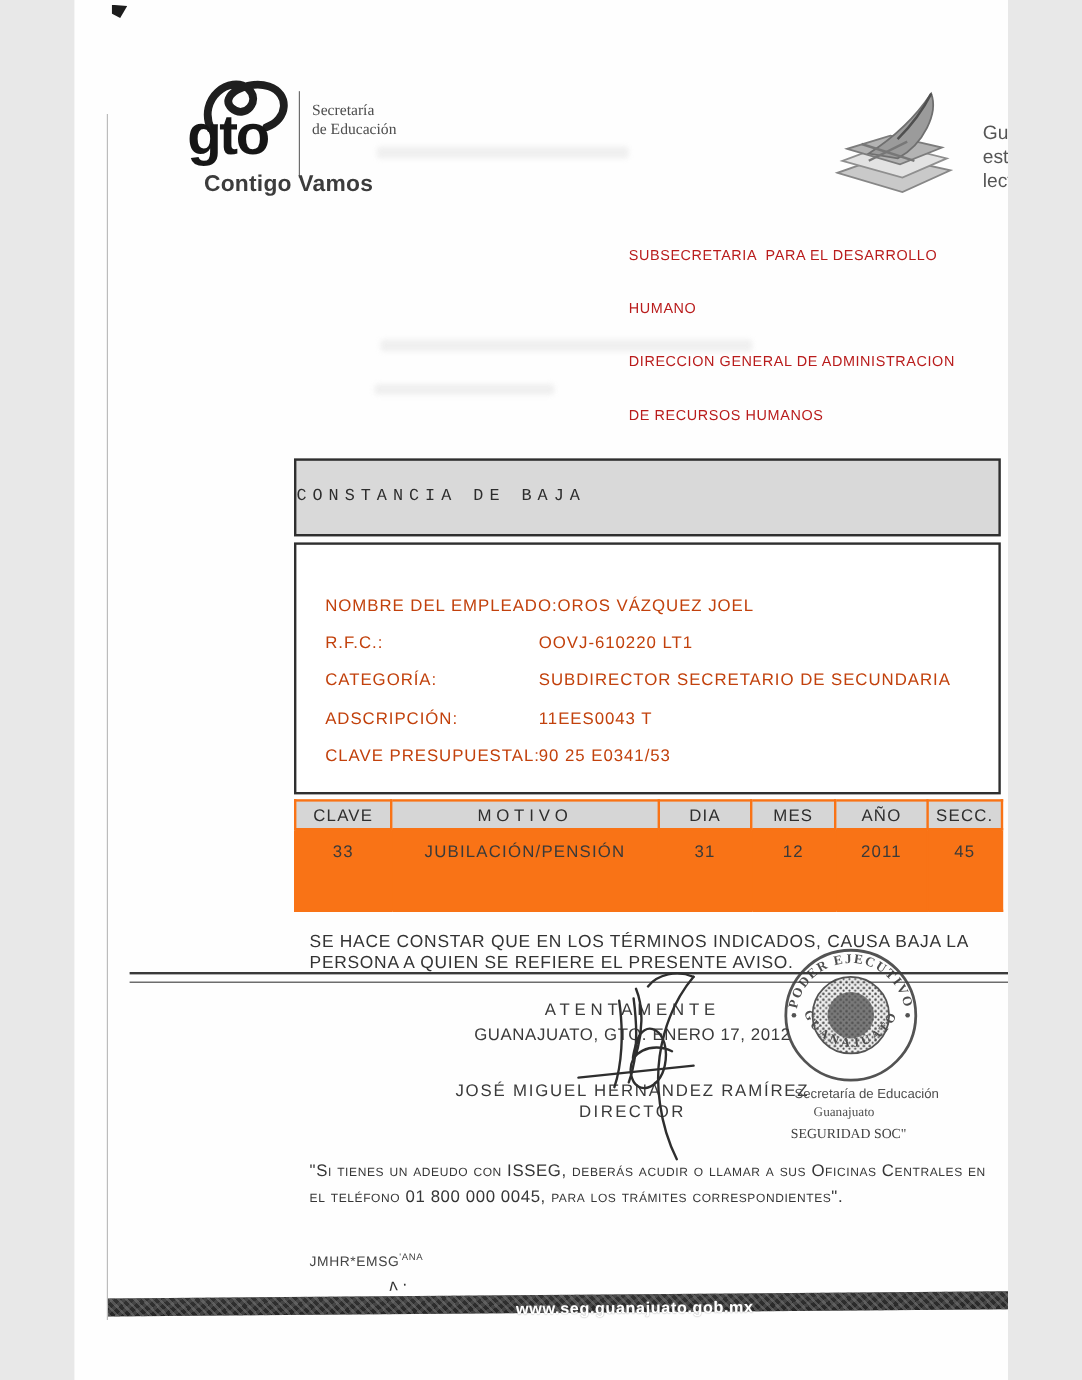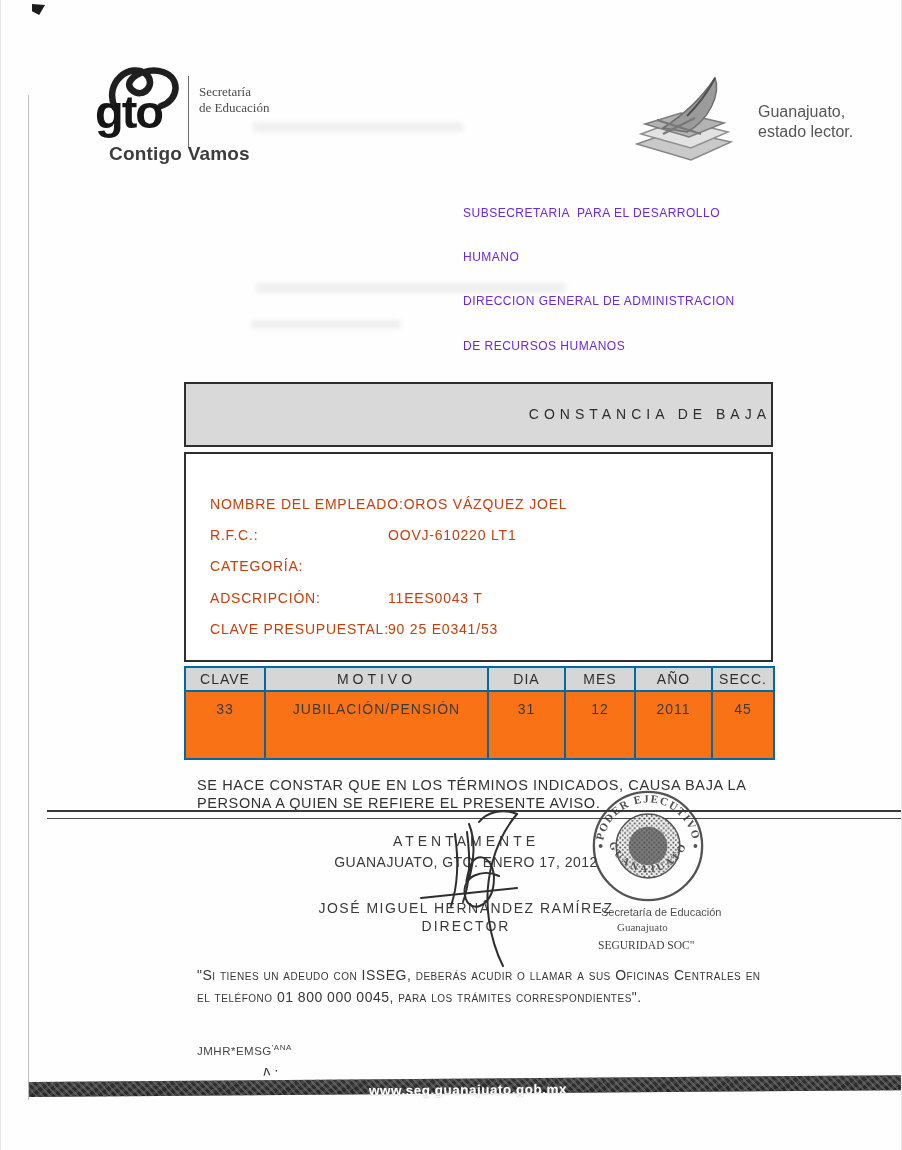--- a/index.html
+++ b/index.html
@@ -1,42 +1,42 @@
 <!DOCTYPE html>
 <html><head>
 <meta charset="utf-8">
 <style>
   html,body{margin:0;padding:0;background:#e8e8e8;}
   .page{
-    position:relative;width:900px;height:1150px;background:#fefefe;
+    position:relative;width:778px;height:1150px;background:#fefefe;
     font-family:"Liberation Sans",sans-serif;color:#3a3a3a;overflow:hidden;
     margin:0 auto;
   }
   .abs{position:absolute;}
   
   .scanline{left:27px;top:95px;width:1px;height:1005px;background:#a5a5a5;opacity:.75;}
   .corner-mark{left:31px;top:4px;width:13px;height:11px;background:#1d1d1d;
     clip-path:polygon(0 0,100% 10%,55% 100%,0 65%);}
   .ghost{background:#ececec;filter:blur(2px);border-radius:3px;opacity:.8;}
   
   .gto-text{left:94px;top:88px;font-size:47px;font-weight:800;letter-spacing:-2px;color:#161616;line-height:1;}
   .logo-divider{left:187px;top:76px;width:1px;height:72px;background:#6d6d6d;}
   .secretariat{left:198px;top:84px;font-family:"Liberation Serif",serif;font-size:13px;color:#4c4c4c;line-height:16px;}
   .slogan{left:108px;top:143px;font-size:19px;font-weight:700;color:#3c3c3c;letter-spacing:.2px;}
   .estado{left:757px;top:102px;font-size:16px;color:#555;line-height:20px;}
-  .letterhead{left:462px;top:176px;font-size:12px;letter-spacing:.5px;line-height:14.8px;color:#6d28d9;white-space:pre-wrap;}
+  .letterhead{left:462px;top:176px;font-size:12px;letter-spacing:.5px;line-height:14.8px;color:#b91c1c;white-space:pre-wrap;}
   
   .title-bar{left:183px;top:382px;width:589px;height:65px;background:#d9d9d9;border:2px solid #2f2f2f;box-sizing:border-box;}
-  .title-text{width:100%;text-align:right;line-height:61px;font-size:14px;letter-spacing:5px;color:#2d2d2d;}
+  .title-text{width:100%;text-align:left;line-height:61px;font-size:14px;letter-spacing:5px;color:#2d2d2d;font-family:Liberation Mono, monospace;}
   .fields-box{left:183px;top:452px;width:589px;height:210px;border:2px solid #2f2f2f;box-sizing:border-box;background:#fff;}
   .field-row{position:absolute;left:24px;width:540px;font-size:14px;letter-spacing:.8px;color:#c2410c;}
   .field-val-abs{position:absolute;left:178px;top:0;white-space:nowrap;}
   
   .baja-table{left:183px;top:666px;border-collapse:collapse;table-layout:fixed;}
-  .baja-table th,.baja-table td{border:2px solid #0369a1;font-weight:400;}
+  .baja-table th,.baja-table td{border:2px solid #f97316;font-weight:400;}
   .baja-table th{background:#d6d6d6;height:22px;font-size:14px;letter-spacing:1px;color:#2e2e2e;padding:0;}
   .baja-table th.sp{letter-spacing:4px;}
   .baja-table td{height:56px;vertical-align:top;padding-top:9px;text-align:center;font-size:14px;letter-spacing:1px;background:#f97316;}
   
   .statement{left:196px;top:776px;width:585px;font-size:14.5px;letter-spacing:.6px;line-height:18px;color:#333;}
   .rule{left:46px;top:810px;width:856px;height:6px;border-top:2px solid #3a3a3a;border-bottom:1px solid #4a4a4a;}
   
   .salutation{left:280px;top:833px;width:370px;text-align:center;font-size:14px;letter-spacing:4px;}
   .place-date{left:280px;top:854px;width:370px;text-align:center;font-size:14px;letter-spacing:.5px;}
   .signer-name{left:250px;top:900px;width:430px;text-align:center;font-size:14px;letter-spacing:1.5px;}
@@ -113,20 +113,21 @@
   <div class="abs fields-box">
     <div class="field-row" style="top:42px;">
       <span>NOMBRE DEL EMPLEADO:</span><span>OROS VÁZQUEZ JOEL</span>
     </div>
     <div class="field-row" style="top:73px;">
       <span>R.F.C.:</span>
       <span class="field-val-abs">OOVJ-610220 LT1</span>
     </div>
     <div class="field-row" style="top:104px;">
       <span>CATEGORÍA:</span>
+      <span class="field-val-abs">SUBDIRECTOR SECRETARIO DE SECUNDARIA</span>
     </div>
     <div class="field-row" style="top:136px;">
       <span>ADSCRIPCIÓN:</span>
       <span class="field-val-abs">11EES0043 T</span>
     </div>
     <div class="field-row" style="top:167px;">
       <span>CLAVE PRESUPUESTAL:</span>
       <span class="field-val-abs">90 25 E0341/53</span>
     </div>
   </div>

